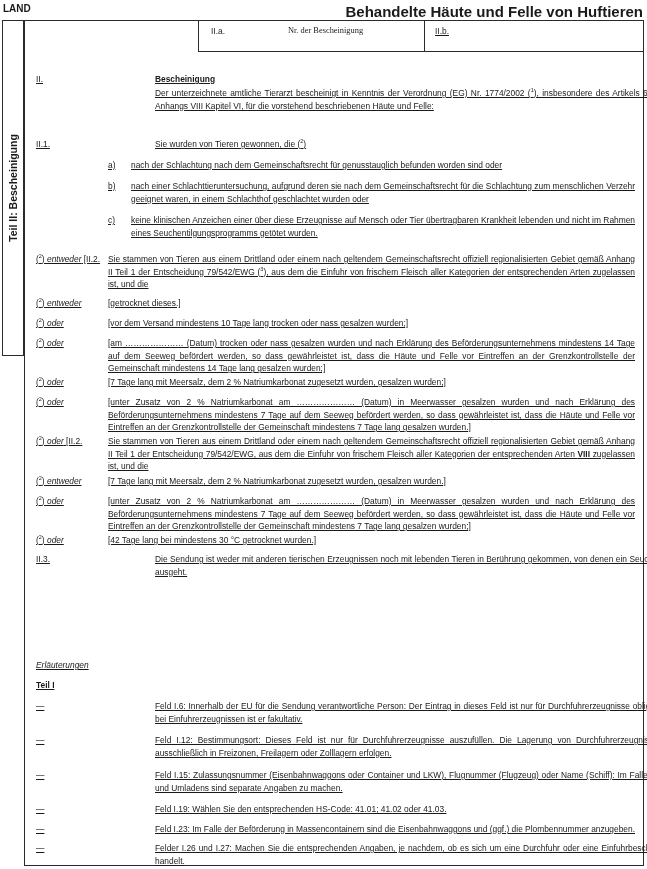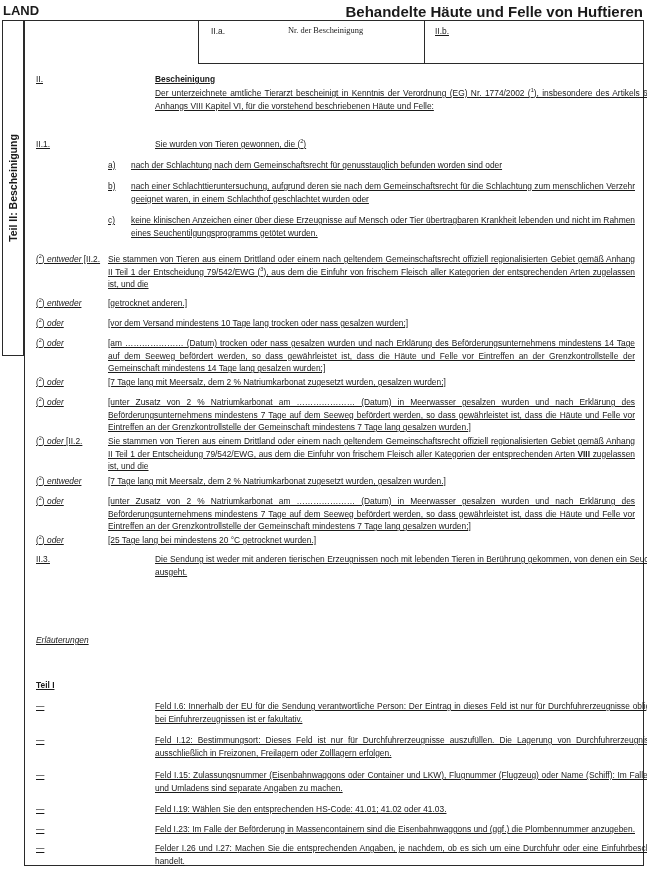--- a/index.html
+++ b/index.html
@@ -1,20 +1,20 @@
 <!DOCTYPE html>
 <html><head>
 <meta charset="utf-8">
 <style>
   html, body { margin: 0; padding: 0; background: #ffffff; }
   body {
     width: 647px; height: 869px; position: relative; overflow: hidden;
     font-family: "Liberation Sans", sans-serif; color: #1a1a1a; font-size: 8.4px;
   }
-  .hdr-left { position: absolute; left: 3px; top: 3px; font-weight: bold; font-size: 13px; }
+  .hdr-left { position: absolute; left: 3px; top: 3px; font-weight: bold; font-size: 10px; }
   .hdr-right { position: absolute; right: 4px; top: 3px; font-weight: bold; font-size: 15px; }
 
   
   .side-col {
     position: absolute; left: 2px; top: 20px; width: 22px; height: 336px;
     border: 1px solid #2a2a2a; border-right: 1.5px solid #2a2a2a; box-sizing: border-box;
   }
   .side-title {
     position: absolute; left: 50%; top: 50%;
     transform: translate(-50%, -50%) rotate(-90deg);
@@ -23,21 +23,21 @@
   
   .main-frame {
     position: absolute; left: 24px; top: 20px; width: 620px; height: 846px;
     border-left: 1.5px solid #2a2a2a; border-right: 1px solid #2a2a2a; border-bottom: 1.5px solid #2a2a2a;
     box-sizing: border-box;
   }
   .top-line { position: absolute; left: 2px; top: 20px; width: 642px; border-top: 1px solid #2a2a2a; }
 
   
   .cert-box {
-    position: absolute; left: 198px; top: 20px; width: 446px; height: 44px;
+    position: absolute; left: 198px; top: 20px; width: 446px; height: 32px;
     border-left: 1px solid #2a2a2a; border-bottom: 1.5px solid #2a2a2a; box-sizing: border-box;
   }
   .cert-box .div { position: absolute; left: 225px; top: 0; height: 100%; border-left: 1px solid #2a2a2a; }
   .cert-box .lbl-a { position: absolute; left: 12px; top: 6px; }
   .cert-box .lbl-nr { position: absolute; left: 89px; top: 6px; font-family: Liberation Serif, serif; }
   .cert-box .lbl-b { position: absolute; left: 236px; top: 6px; text-decoration: underline; }
 
   .abs { position: absolute; line-height: 12.6px; text-decoration: underline; }
   .num { left: 36px; }
   .body-text { left: 108px; width: 527px; text-align: justify; padding-left: 47px; }
@@ -81,21 +81,21 @@
 <div class="abs sub-text" style="top:159px">nach der Schlachtung nach dem Gemeinschaftsrecht für genusstauglich befunden worden sind oder</div>
 <div class="abs sub-letter" style="top:180px">b)</div>
 <div class="abs sub-text" style="top:180px">nach einer Schlachttieruntersuchung, aufgrund deren sie nach dem Gemeinschaftsrecht für die Schlachtung zum menschlichen Verzehr geeignet waren, in einem Schlachthof geschlachtet wurden oder</div>
 <div class="abs sub-letter" style="top:214px">c)</div>
 <div class="abs sub-text" style="top:214px">keine klinischen Anzeichen einer über diese Erzeugnisse auf Mensch oder Tier übertragbaren Krankheit lebenden und nicht im Rahmen eines Seuchentilgungsprogramms getötet wurden.</div>
 
 <div class="abs opt-label" style="top:253px">(<span class="sup">2</span>) <i>entweder</i><span> [II.2.</span></div>
 <div class="abs opt-text" style="top:253px"><span>Sie stammen von Tieren aus einem Drittland oder einem nach geltendem Gemeinschaftsrecht offiziell regionalisierten Gebiet gemäß Anhang II Teil 1 der Entscheidung 79/542/EWG (</span><span class="sup">3</span><span>), aus dem die Einfuhr von frischem Fleisch aller Kategorien der entsprechenden Arten zugelassen ist, und die</span></div>
 
 <div class="abs opt-label" style="top:297px">(<span class="sup">2</span>) <i>entweder</i></div>
-<div class="abs opt-text" style="top:297px">[getrocknet anderen.]</div>
+<div class="abs opt-text" style="top:297px">[getrocknet dieses.]</div>
 
 <div class="abs opt-label" style="top:317px">(<span class="sup">2</span>) <i>oder</i></div>
 <div class="abs opt-text" style="top:317px">[vor dem Versand mindestens 10 Tage lang trocken oder nass gesalzen wurden;]</div>
 
 <div class="abs opt-label" style="top:337px">(<span class="sup">2</span>) <i>oder</i></div>
 <div class="abs opt-text" style="top:337px">[am ………………… (Datum) trocken oder nass gesalzen wurden und nach Erklärung des Beförderungsunternehmens mindestens 14 Tage auf dem Seeweg befördert werden, so dass gewährleistet ist, dass die Häute und Felle vor Eintreffen an der Grenzkontrollstelle der Gemeinschaft mindestens 14 Tage lang gesalzen wurden;]</div>
 
 <div class="abs opt-label" style="top:376px">(<span class="sup">2</span>) <i>oder</i></div>
 <div class="abs opt-text" style="top:376px">[7 Tage lang mit Meersalz, dem 2 % Natriumkarbonat zugesetzt wurden, gesalzen wurden;]</div>
 
@@ -105,26 +105,26 @@
 <div class="abs opt-label" style="top:435px">(<span class="sup">2</span>) <i>oder</i><span> [II.2.</span></div>
 <div class="abs opt-text" style="top:435px"><span>Sie stammen von Tieren aus einem Drittland oder einem nach geltendem Gemeinschaftsrecht offiziell regionalisierten Gebiet gemäß Anhang II Teil 1 der Entscheidung 79/542/EWG, aus dem die Einfuhr von frischem Fleisch aller Kategorien der entsprechenden Arten </span><b>VIII</b><span> zugelassen ist, und die</span></div>
 
 <div class="abs opt-label" style="top:475px">(<span class="sup">2</span>) <i>entweder</i></div>
 <div class="abs opt-text" style="top:475px">[7 Tage lang mit Meersalz, dem 2 % Natriumkarbonat zugesetzt wurden, gesalzen wurden.]</div>
 
 <div class="abs opt-label" style="top:495px">(<span class="sup">2</span>) <i>oder</i></div>
 <div class="abs opt-text" style="top:495px">[unter Zusatz von 2 % Natriumkarbonat am ………………… (Datum) in Meerwasser gesalzen wurden und nach Erklärung des Beförderungsunternehmens mindestens 7 Tage auf dem Seeweg befördert werden, so dass gewährleistet ist, dass die Häute und Felle vor Eintreffen an der Grenzkontrollstelle der Gemeinschaft mindestens 7 Tage lang gesalzen wurden;]</div>
 
 <div class="abs opt-label" style="top:534px">(<span class="sup">2</span>) <i>oder</i></div>
-<div class="abs opt-text" style="top:534px">[25 Tage lang bei mindestens 20 °C getrocknet wurden.]</div>
+<div class="abs opt-text" style="top:534px">[42 Tage lang bei mindestens 30 °C getrocknet wurden.]</div>
 
 <div class="abs num" style="top:553px">II.3.</div>
 <div class="abs body-text" style="top:553px">Die Sendung ist weder mit anderen tierischen Erzeugnissen noch mit lebenden Tieren in Berührung gekommen, von denen ein Seuchenrisiko ausgeht.</div>
 
-<div class="abs num italic" style="top:634px">Erläuterungen</div>
+<div class="abs num italic" style="top:659px">Erläuterungen</div>
 <div class="abs num bold" style="top:679px">Teil I</div>
 
 <div class="abs dash" style="top:700px">—</div>
 <div class="abs body-text" style="top:700px">Feld I.6: Innerhalb der EU für die Sendung verantwortliche Person: Der Eintrag in dieses Feld ist nur für Durchfuhrerzeugnisse obligatorisch; bei Einfuhrerzeugnissen ist er fakultativ.</div>
 <div class="abs dash" style="top:734px">—</div>
 <div class="abs body-text" style="top:734px">Feld I.12: Bestimmungsort: Dieses Feld ist nur für Durchfuhrerzeugnisse auszufüllen. Die Lagerung von Durchfuhrerzeugnissen darf ausschließlich in Freizonen, Freilagern oder Zolllagern erfolgen.</div>
 <div class="abs dash" style="top:769px">—</div>
 <div class="abs body-text" style="top:769px">Feld I.15: Zulassungsnummer (Eisenbahnwaggons oder Container und LKW), Flugnummer (Flugzeug) oder Name (Schiff): Im Falle des Ent- und Umladens sind separate Angaben zu machen.</div>
 <div class="abs dash" style="top:803px">—</div>
 <div class="abs body-text" style="top:803px">Feld I.19: Wählen Sie den entsprechenden HS-Code: 41.01; 41.02 oder 41.03.</div>

